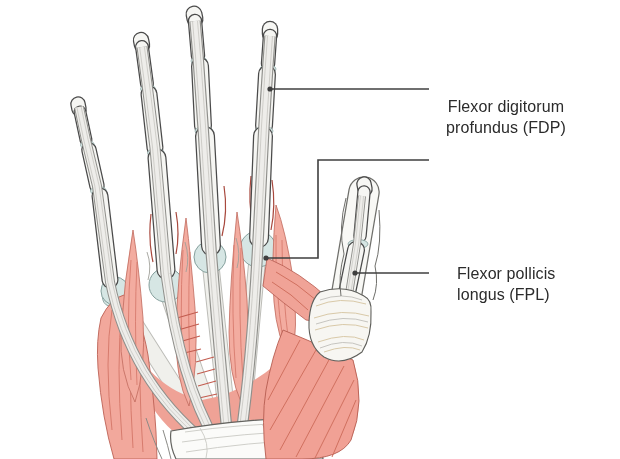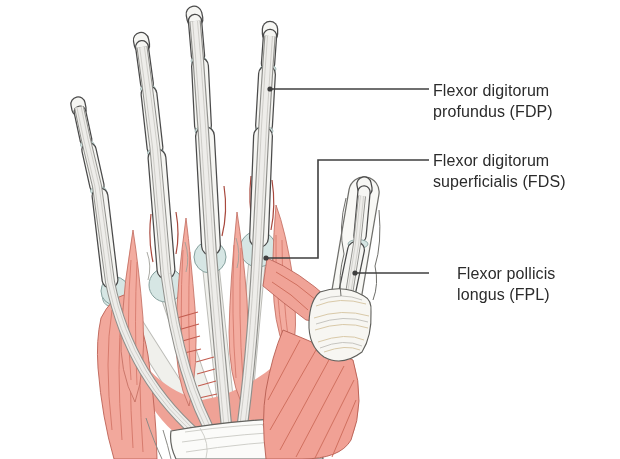--- a/index.html
+++ b/index.html
@@ -5,21 +5,21 @@
   html,body{margin:0;padding:0;background:#ffffff;}
   #stage{
     position:relative;width:620px;height:459px;background:#ffffff;
     overflow:hidden;font-family:"Liberation Sans","DejaVu Sans",sans-serif;
   }
   #hand-svg{position:absolute;left:0;top:0;}
   .anno{
     position:absolute;color:#2b2b2b;font-size:16px;line-height:21px;
     letter-spacing:0.1px;
   }
-  #label-fdp{left:433px;top:80px;width:146px;}
+  #label-fdp{left:433px;top:96px;width:146px;text-align:center;}
   #label-fds{left:433px;top:150px;width:150px;}
   #label-fpl{left:433px;top:263px;width:114px;margin-left:24px;}
 </style>
 </head>
 <body>
 
 <div id="stage">
 
 <svg id="hand-svg" width="620" height="459" viewBox="0 0 620 459">
 
@@ -256,15 +256,14 @@
     <path d="M355,273 L429,273"></path>
   </g>
   <g fill="#3f3f3f" stroke="none">
     <circle cx="270" cy="89" r="2.6"></circle>
     <circle cx="266" cy="258" r="2.6"></circle>
     <circle cx="355" cy="273" r="2.6"></circle>
   </g>
 </svg>
 
   <div class="anno" id="label-fdp">Flexor digitorum profundus (FDP)</div>
-  <div class="anno" id="label-fds">Flexor digitorum superficialis (FDS)</div>
   <div class="anno" id="label-fpl">Flexor pollicis longus (FPL)</div>
 </div>
 
 </body></html>

